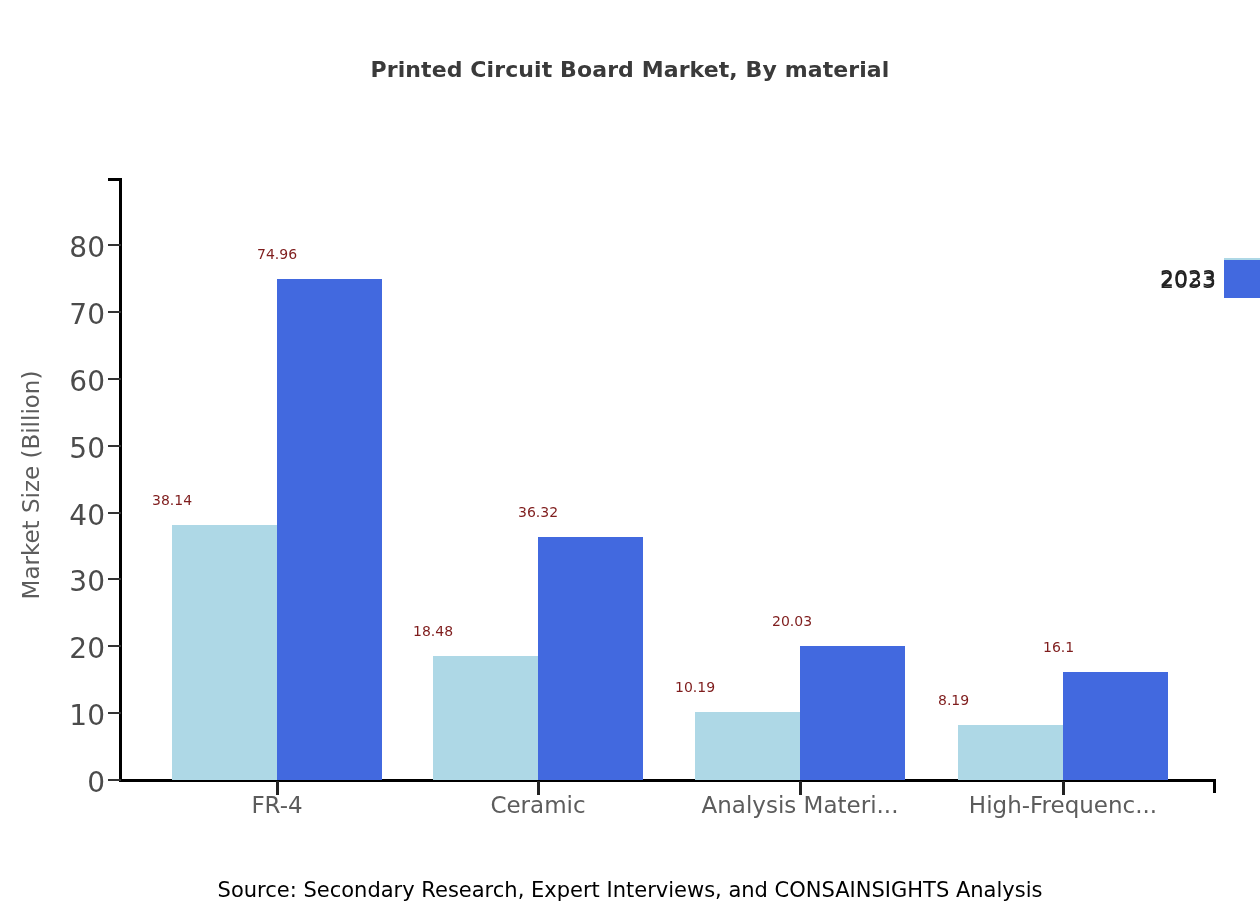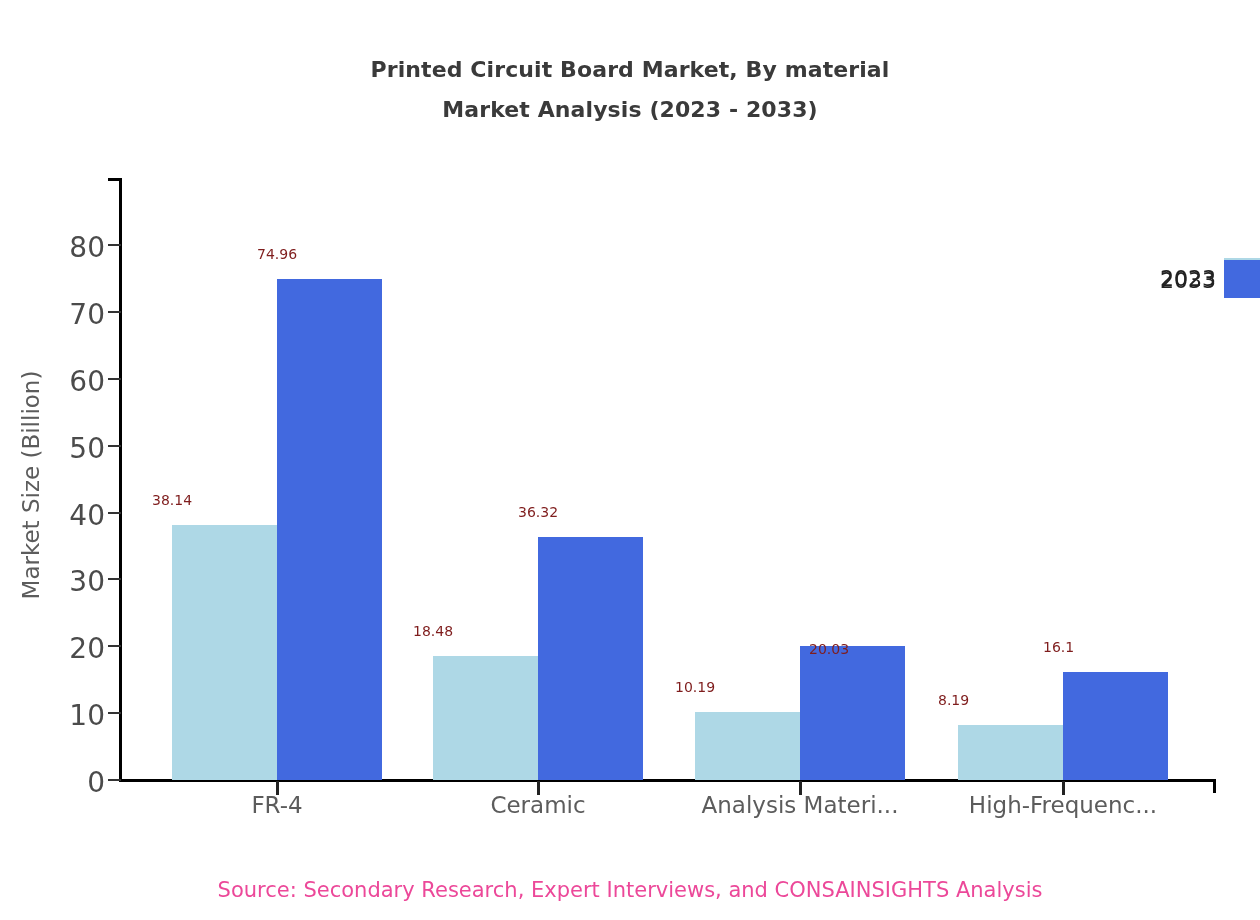--- a/index.html
+++ b/index.html
@@ -175,32 +175,31 @@
   }
 
   
   .footer {
     position: absolute;
     left: 0;
     top: 878px;
     width: 1260px;
     text-align: center;
     font-size: 21px;
-    color: #ec4899;
+    color: #000000;
     white-space: nowrap;
   }
 </style>
 </head>
 <body>
 
 <div id="chart-root">
 
   <div class="title-block">
     <div class="title-line">Printed Circuit Board Market, By material</div>
-    <div class="title-line">Market Analysis (2023 - 2033)</div>
   </div>
 
   <div class="y-spine"></div>
   <div class="y-spine-cap"></div>
   <div class="x-spine"></div>
   <div class="x-spine-cap"></div>
 
   <div class="y-axis-title-wrap">
     <div class="y-axis-title-inner">Market Size (Billion)</div>
   </div>
@@ -233,21 +232,21 @@
       <div class="bar-label" style="left: 413px; width: 145px; top: 624.415px;">18.48</div>
       <div class="bar light" style="left: 695px; top: 711.854px; width: 105px; height: 68.1456px;"></div>
       <div class="bar-label" style="left: 675px; width: 145px; top: 679.854px;">10.19</div>
       <div class="bar light" style="left: 958px; top: 725.229px; width: 105px; height: 54.7706px;"></div>
       <div class="bar-label" style="left: 938px; width: 145px; top: 693.229px;">8.19</div>
       <div class="bar dark" style="left: 277px; top: 278.705px; width: 105px; height: 501.295px;"></div>
       <div class="bar-label" style="left: 257px; width: 145px; top: 246.705px;">74.96</div>
       <div class="bar dark" style="left: 538px; top: 537.11px; width: 105px; height: 242.89px;"></div>
       <div class="bar-label" style="left: 518px; width: 145px; top: 505.11px;">36.32</div>
       <div class="bar dark" style="left: 800px; top: 646.049px; width: 105px; height: 133.951px;"></div>
-      <div class="bar-label" style="left: 809px; width: 145px; top: 614.049px; margin-top: 28px;">20.03</div>
+      <div class="bar-label" style="left: 772px; width: 145px; top: 614.049px;">20.03</div>
       <div class="bar dark" style="left: 1063px; top: 672.331px; width: 105px; height: 107.669px;"></div>
       <div class="bar-label" style="left: 1043px; width: 145px; top: 640.331px;">16.1</div>
     </div>
 
   <div id="x-axis-ticks">
       <div class="x-tick" style="left: 276px;"></div>
       <div class="x-tick-label" style="left: 137px; width: 280px;">FR-4</div>
       <div class="x-tick" style="left: 537px;"></div>
       <div class="x-tick-label" style="left: 398px; width: 280px;">Ceramic</div>
       <div class="x-tick" style="left: 799px;"></div>

